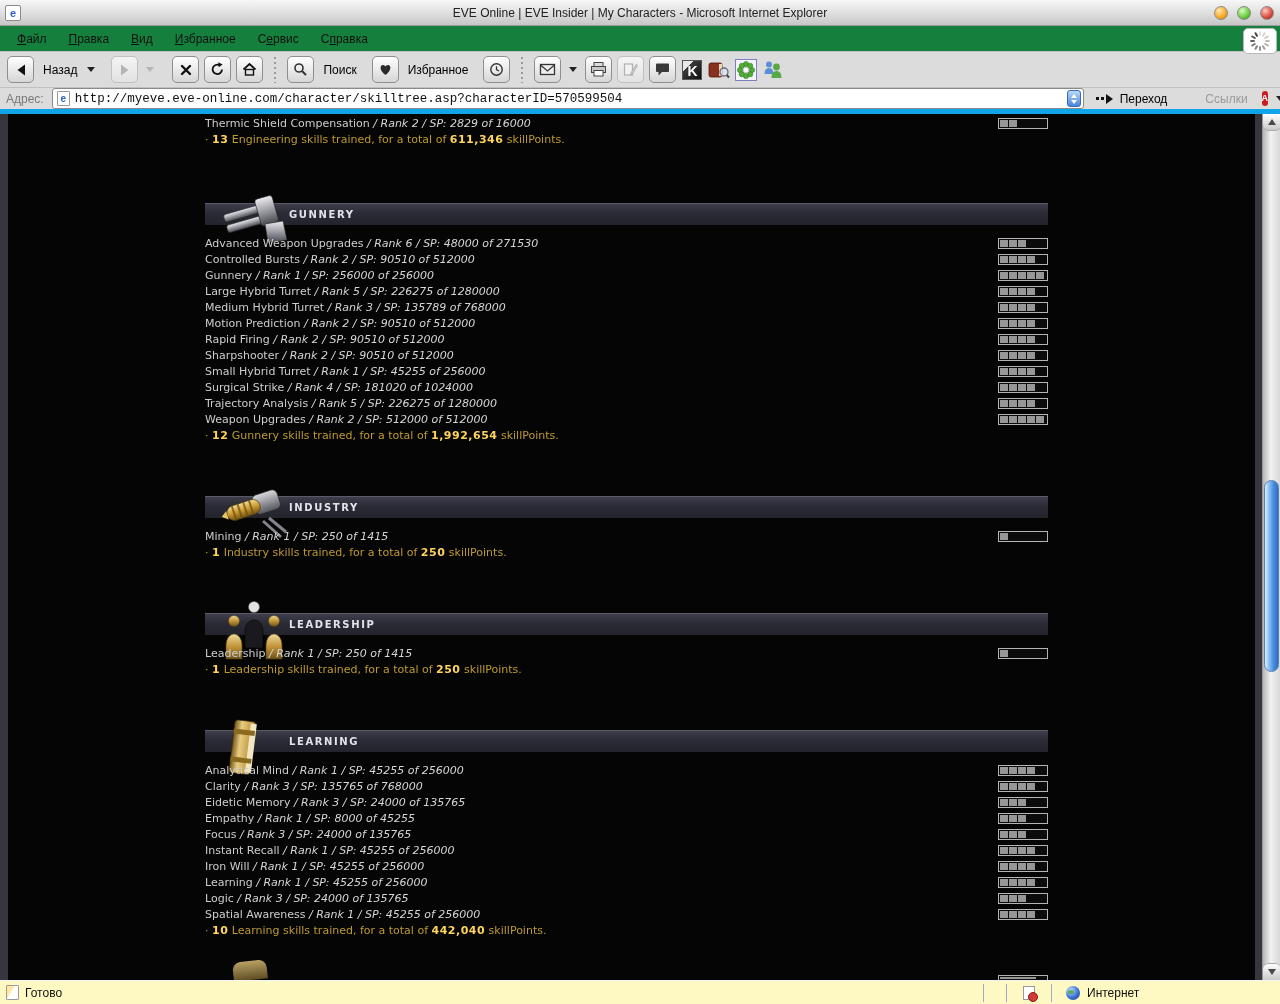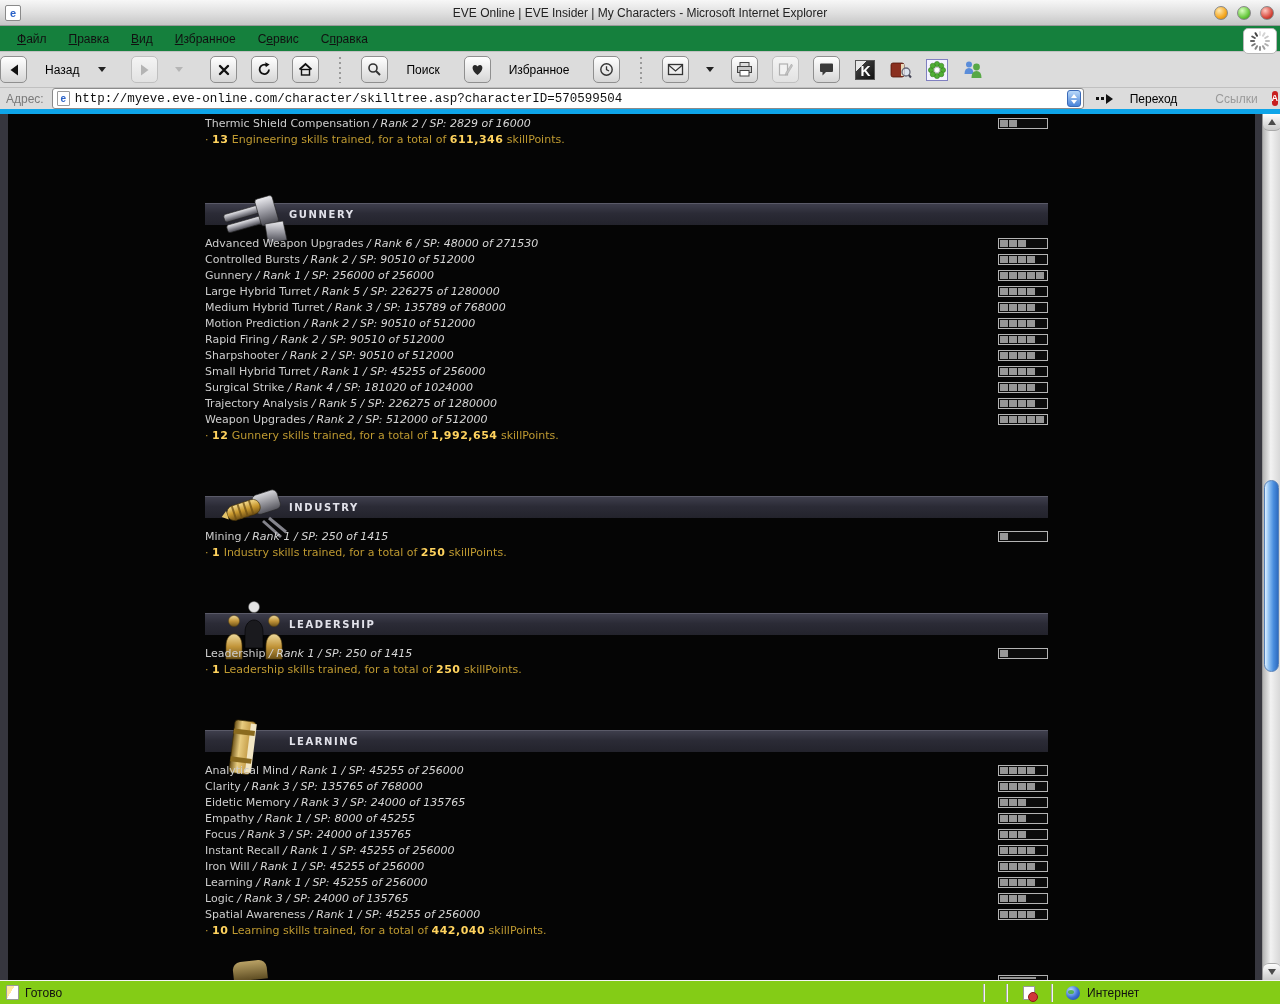--- a/index.html
+++ b/index.html
@@ -20,21 +20,21 @@
   .wbtn.red    { background:radial-gradient(circle at 35% 30%, #ffc8c0, #d84a3e 60%, #931c12); }
 
   .menubar { height:26px; background:#15803d; border-bottom:1px solid #c2c2c2;
              display:flex; align-items:center; padding-left:6px; position:relative; }
   .menu-item { font-size:12px; color:#111; padding:3px 11px; cursor:default; }
   .throbber { position:absolute; right:3px; top:2px; width:34px; height:26px; background:#fff;
               border:1px solid #b8b8b8; border-radius:5px; display:flex; align-items:center;
               justify-content:center; z-index:5; }
 
   .toolbar { height:36px; background:#dcdcdc; border-bottom:1px solid #c0c0c0;
-             display:flex; align-items:center; gap:14px; }
+             display:flex; align-items:center; padding-left:7px; gap:5px; }
   .tbtn { width:27px; height:27px; border:1px solid #8f8f8f; border-radius:5px;
           background:linear-gradient(#ffffff,#d6d6d6); display:flex; align-items:center;
           justify-content:center; }
   .tbtn.disabled { border-color:#c0c0c0; background:linear-gradient(#f4f4f4,#e2e2e2); }
   .tlabel { font-size:12px; color:#000; margin:0 2px 0 4px; }
   .caret { width:0; height:0; border-left:4px solid transparent; border-right:4px solid transparent;
            border-top:5px solid #222; margin:0 3px; }
   .caret.dim { border-top-color:#b5b5b5; }
   .tsep { width:2px; height:26px; margin:0 6px;
           background-image:repeating-linear-gradient(#9a9a9a 0 2px, transparent 2px 5px); }
@@ -58,21 +58,21 @@
                 display:flex; flex-direction:column; align-items:center; justify-content:center; gap:2px; }
   .tri-up { width:0; height:0; border-left:3px solid transparent; border-right:3px solid transparent;
             border-bottom:4px solid #fff; }
   .tri-dn { width:0; height:0; border-left:3px solid transparent; border-right:3px solid transparent;
             border-top:4px solid #fff; }
   .go-btn { display:flex; align-items:center; gap:2px; margin-left:6px; }
   .go-dots { display:flex; gap:2px; align-items:center; }
   .go-dot { width:3px; height:3px; background:#111; }
   .go-tri { width:0; height:0; border-top:5px solid transparent; border-bottom:5px solid transparent;
             border-left:7px solid #111; }
-  .go-label { font-size:12px; color:#000; margin-left:15px; }
+  .go-label { font-size:12px; color:#000; margin-left:5px; }
   .links-label { font-size:12px; color:#9a9a9a; margin-left:32px; }
   .pdf-ico { width:15px; height:15px; background:#c81e1e; border-radius:3px; color:#fff;
              font-size:9px; font-weight:bold; text-align:center; line-height:15px; margin-left:8px; }
 
   
   .viewport { height:866px; display:flex; background:#000; }
   .edge-strip { width:8px; background:#36363e; }
   .edge-strip.right { width:7px; }
   .content { position:relative; flex:1; background:#050505; overflow:hidden; }
   .column { position:absolute; top:0; left:197px; width:843px; height:100%; }
@@ -116,21 +116,21 @@
   .sb-btn.down { bottom:0; border-top:1px solid #aaa; border-radius:6px 6px 0 0; }
   .sb-tri-up { width:0; height:0; border-left:4px solid transparent; border-right:4px solid transparent;
                border-bottom:6px solid #4a4a4a; }
   .sb-tri-dn { width:0; height:0; border-left:4px solid transparent; border-right:4px solid transparent;
                border-top:6px solid #4a4a4a; }
   .sb-thumb { position:absolute; left:1px; top:366px; width:15px; height:192px; border-radius:8px;
               border:1px solid #5580b8;
               background:linear-gradient(90deg,#d4ebff 4%,#8fc1f4 30%,#4a8ede 65%,#2f6cc0); }
 
   
-  .statusbar { height:24px; background:#84cc16; border-top:1px solid #f4f4f4;
+  .statusbar { height:24px; background:#fef9c3; border-top:1px solid #f4f4f4;
                box-shadow:0 -1px 0 #9a9a9a; display:flex; align-items:center; font-size:12px;
                color:#111; }
   .st-doc { width:13px; height:15px; background:linear-gradient(120deg,#ffe9a0 40%,#ffffff 40%);
             border:1px solid #9a9a9a; border-radius:1px; margin:0 6px 0 6px; }
   .st-fill { flex:1; }
   .st-sep { width:1px; height:18px; background:#aaa; box-shadow:1px 0 0 #f4f4f4; }
   .st-pane { height:100%; display:flex; align-items:center; }
   .st-pane.p1 { width:22px; }
   .st-pane.p2 { width:44px; justify-content:center; position:relative; }
   .st-doc2 { width:12px; height:14px; background:#fff; border:1px solid #9a9a9a; position:relative; }

